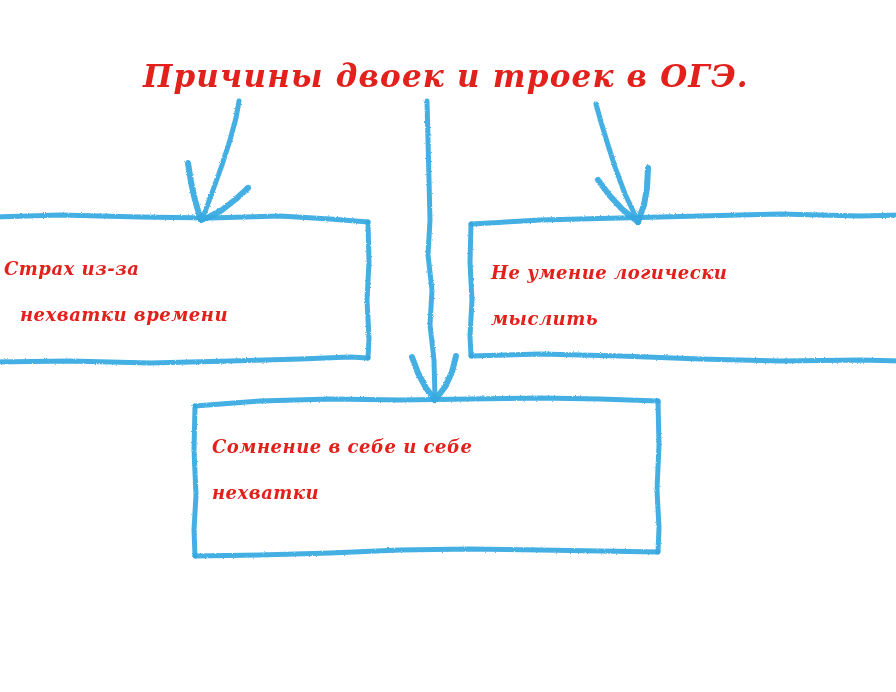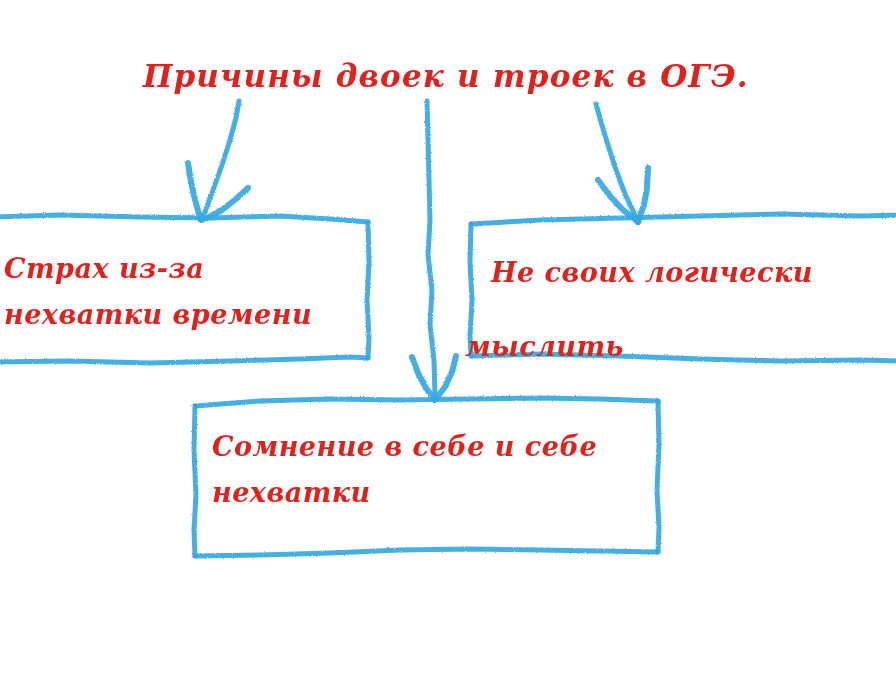--- a/index.html
+++ b/index.html
@@ -39,27 +39,27 @@
     letter-spacing: 0.5px;
     -webkit-font-smoothing: antialiased;
   }
   #title-text {
     left: 143px;
     top: 58px;
     font-size: 31px;
     letter-spacing: 1.2px;
   }
   .box-line {
-    font-size: 27px;
+    font-size: 18px;
     line-height: 46px;
   }
   #left-line-1  { left: 4px;   top: 246px; }
-  #left-line-2  { left: 4px;   top: 292px; }
+  #left-line-2  { left: 20px;   top: 292px; }
   #right-line-1 { left: 491px; top: 250px; }
-  #right-line-2 { left: 465px; top: 296px; margin-top: 28px; }
+  #right-line-2 { left: 491px; top: 296px; }
   #bottom-line-1 { left: 212px; top: 424px; }
   #bottom-line-2 { left: 212px; top: 470px; }
 </style>
 </head>
 <body>
 
 <div id="canvas">
 
   <svg class="sketch-layer" viewBox="0 0 896 692" xmlns="http://www.w3.org/2000/svg">
     <defs>
@@ -116,21 +116,21 @@
   </svg>
 
   <div class="txt" id="title-text">Причины двоек и троек в ОГЭ.</div>
 
   <div>
     <div class="txt box-line" id="left-line-1">Страх из-за</div>
     <div class="txt box-line" id="left-line-2">нехватки времени</div>
   </div>
 
   <div>
-    <div class="txt box-line" id="right-line-1">Не своих логически</div>
+    <div class="txt box-line" id="right-line-1">Не умение логически</div>
     <div class="txt box-line" id="right-line-2">мыслить</div>
   </div>
 
   <div>
     <div class="txt box-line" id="bottom-line-1">Сомнение в себе и себе</div>
     <div class="txt box-line" id="bottom-line-2">нехватки</div>
   </div>
 
 </div>
 

